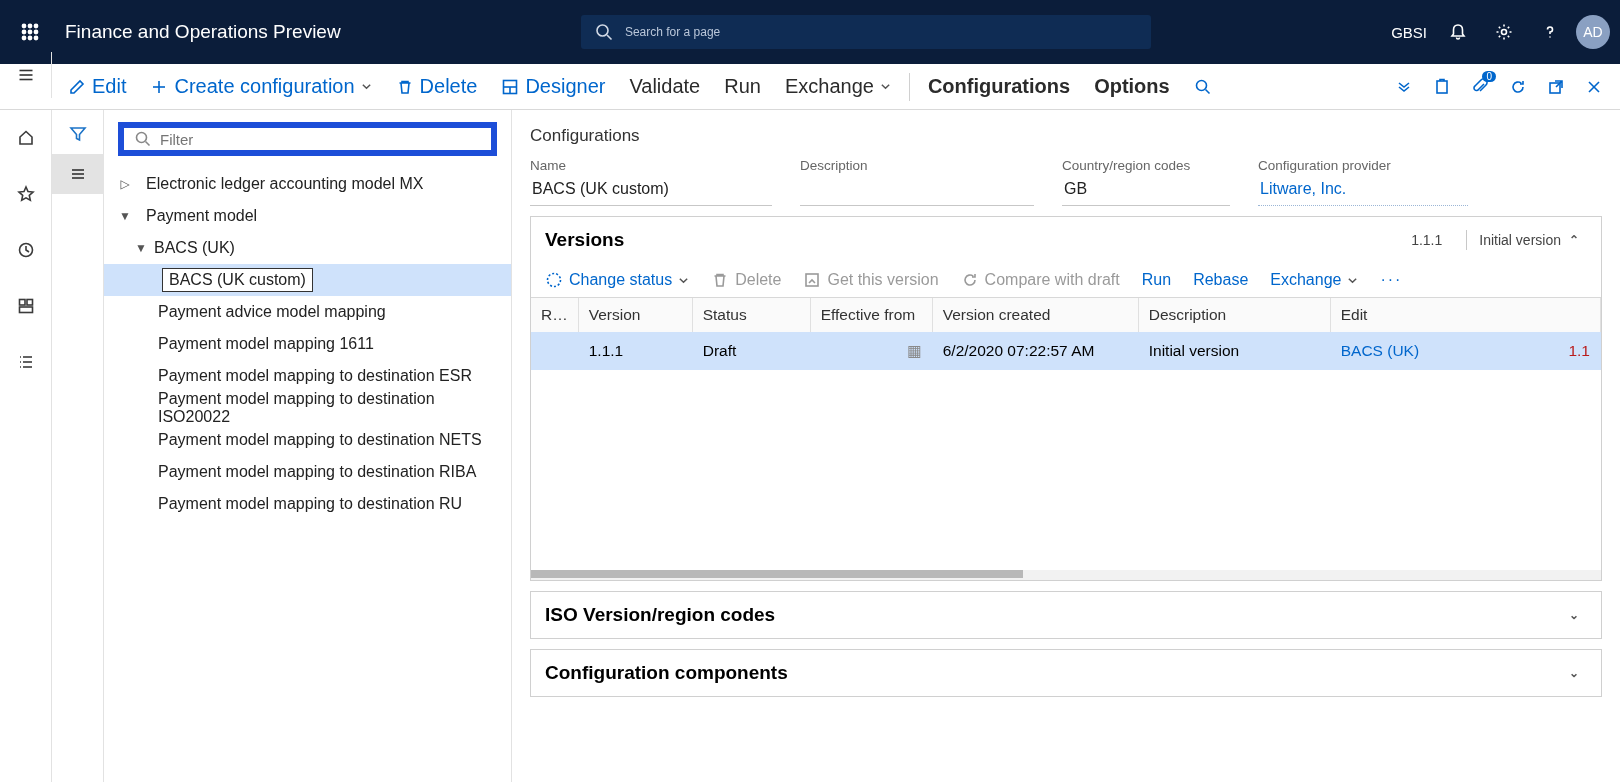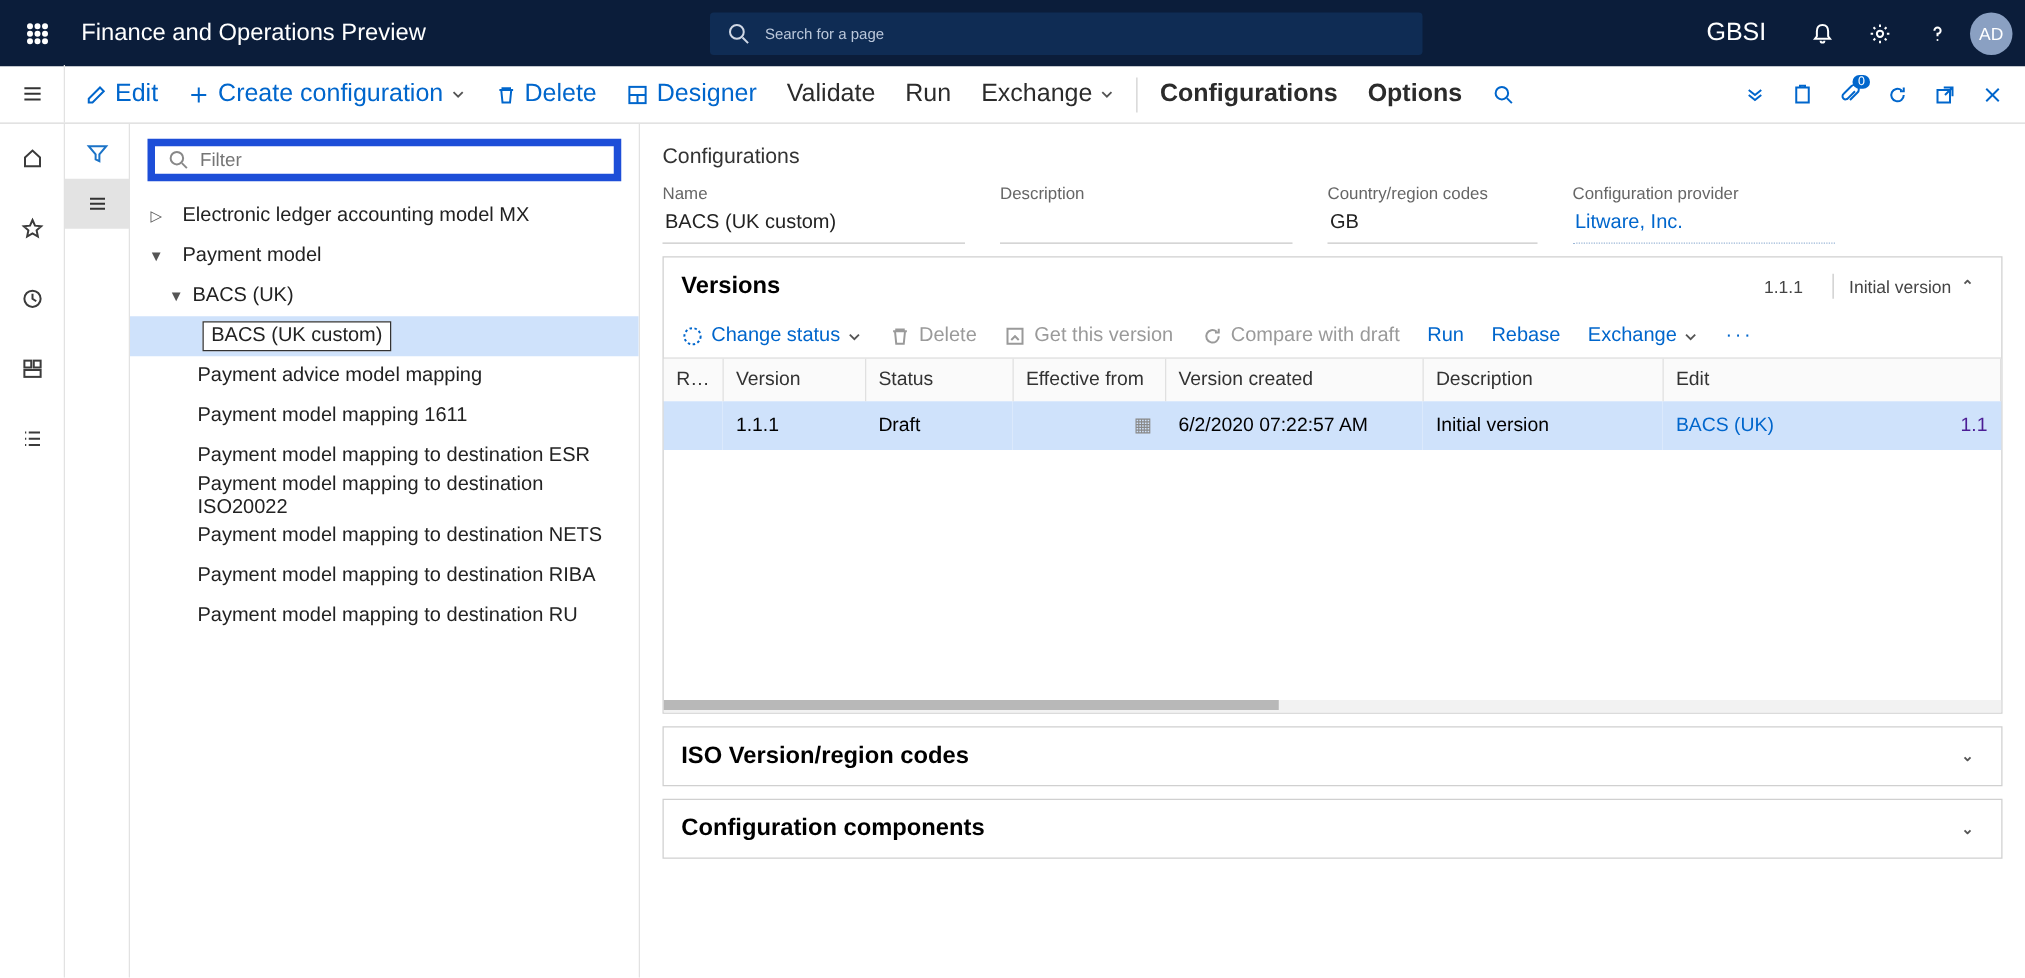--- a/index.html
+++ b/index.html
@@ -1,26 +1,26 @@
 <!DOCTYPE html>
 <html><head>
 <meta charset="utf-8">
 <style>
 * { box-sizing: border-box; margin:0; padding:0; font-family: "Segoe UI", -apple-system, sans-serif; }
 html, body { width:1620px; height:782px; overflow:hidden; background:#fff; }
 
 
-.top-header { height:53px; background:#0b1d3a; color:#fff; display:flex; align-items:center; padding:0 10px; gap:10px; }
+.top-header { height:64px; background:#0b1d3a; color:#fff; display:flex; align-items:center; padding:0 10px; gap:10px; }
 .top-header .hdr-icon { width:40px; height:40px; display:flex; align-items:center; justify-content:center; color:#fff; cursor:pointer; }
 .app-title { font-size:19px; font-weight:500; margin-left:5px; }
 .search-box { margin-left:auto; margin-right:auto; width:570px; height:34px; background:#0f2c54; border-radius:3px; display:flex; align-items:center; gap:12px; padding:0 14px; color:#d0d8e5; }
 .search-box input { background:transparent; border:none; outline:none; color:#a3a3a3; font-size:12px; flex:1; }
 .search-box input::placeholder { color:#bac7da; }
 .top-right { display:flex; align-items:center; gap:6px; }
-.top-right .company { font-size:20px; margin-right:19px;}
+.top-right .company { font-size:15px; margin-right:5px;}
 .avatar { width:34px; height:34px; border-radius:50%; background:#8aa0c2; color:#fff; display:flex; align-items:center; justify-content:center; font-size:14px; font-weight:500;}
 
 
 .cmd-bar { height:46px; border-bottom:1px solid #d9d9d9; display:flex; align-items:center; padding-left:56px; }
 .cmd-btn { display:flex; align-items:center; gap:6px; padding:0 12px; height:100%; font-size:20px; color:#2b2b2b; cursor:pointer; }
 .cmd-btn.primary { color:#0066cc; }
 .cmd-btn.bold { font-weight:600; }
 .cmd-sep { width:1px; height:28px; background:#d0d0d0; margin:0 6px;}
 .cmd-right { margin-left:auto; display:flex; align-items:center; gap:2px; padding-right:8px;}
 .icon-btn { width:36px; height:36px; display:flex; align-items:center; justify-content:center; color:#0066cc; cursor:pointer; position:relative;}
@@ -422,21 +422,21 @@
             <th class="c-desc">Description</th>
             <th>Edit</th>
           </tr>
           <tr class="row-selected">
             <td></td>
             <td>1.1.1</td>
             <td>Draft</td>
             <td style="text-align:right"><span style="color:#898989">▦</span></td>
             <td>6/2/2020 07:22:57 AM</td>
             <td>Initial version</td>
-            <td><span class="link" style="color:#0066cc">BACS (UK)</span><span style="float:right;color:#4c1d95">1.1</span></td>
+            <td><span class="link" style="color:#0066cc">BACS (UK)</span><span style="float:right;color:#b91c1c">1.1</span></td>
           </tr>
         </tbody>
           </table>
         <div class="grid-spacer"></div>
         <div class="grid-scroll"></div>
       </div>
     </div>
 
     <div class="group">
       <div class="group-head">

